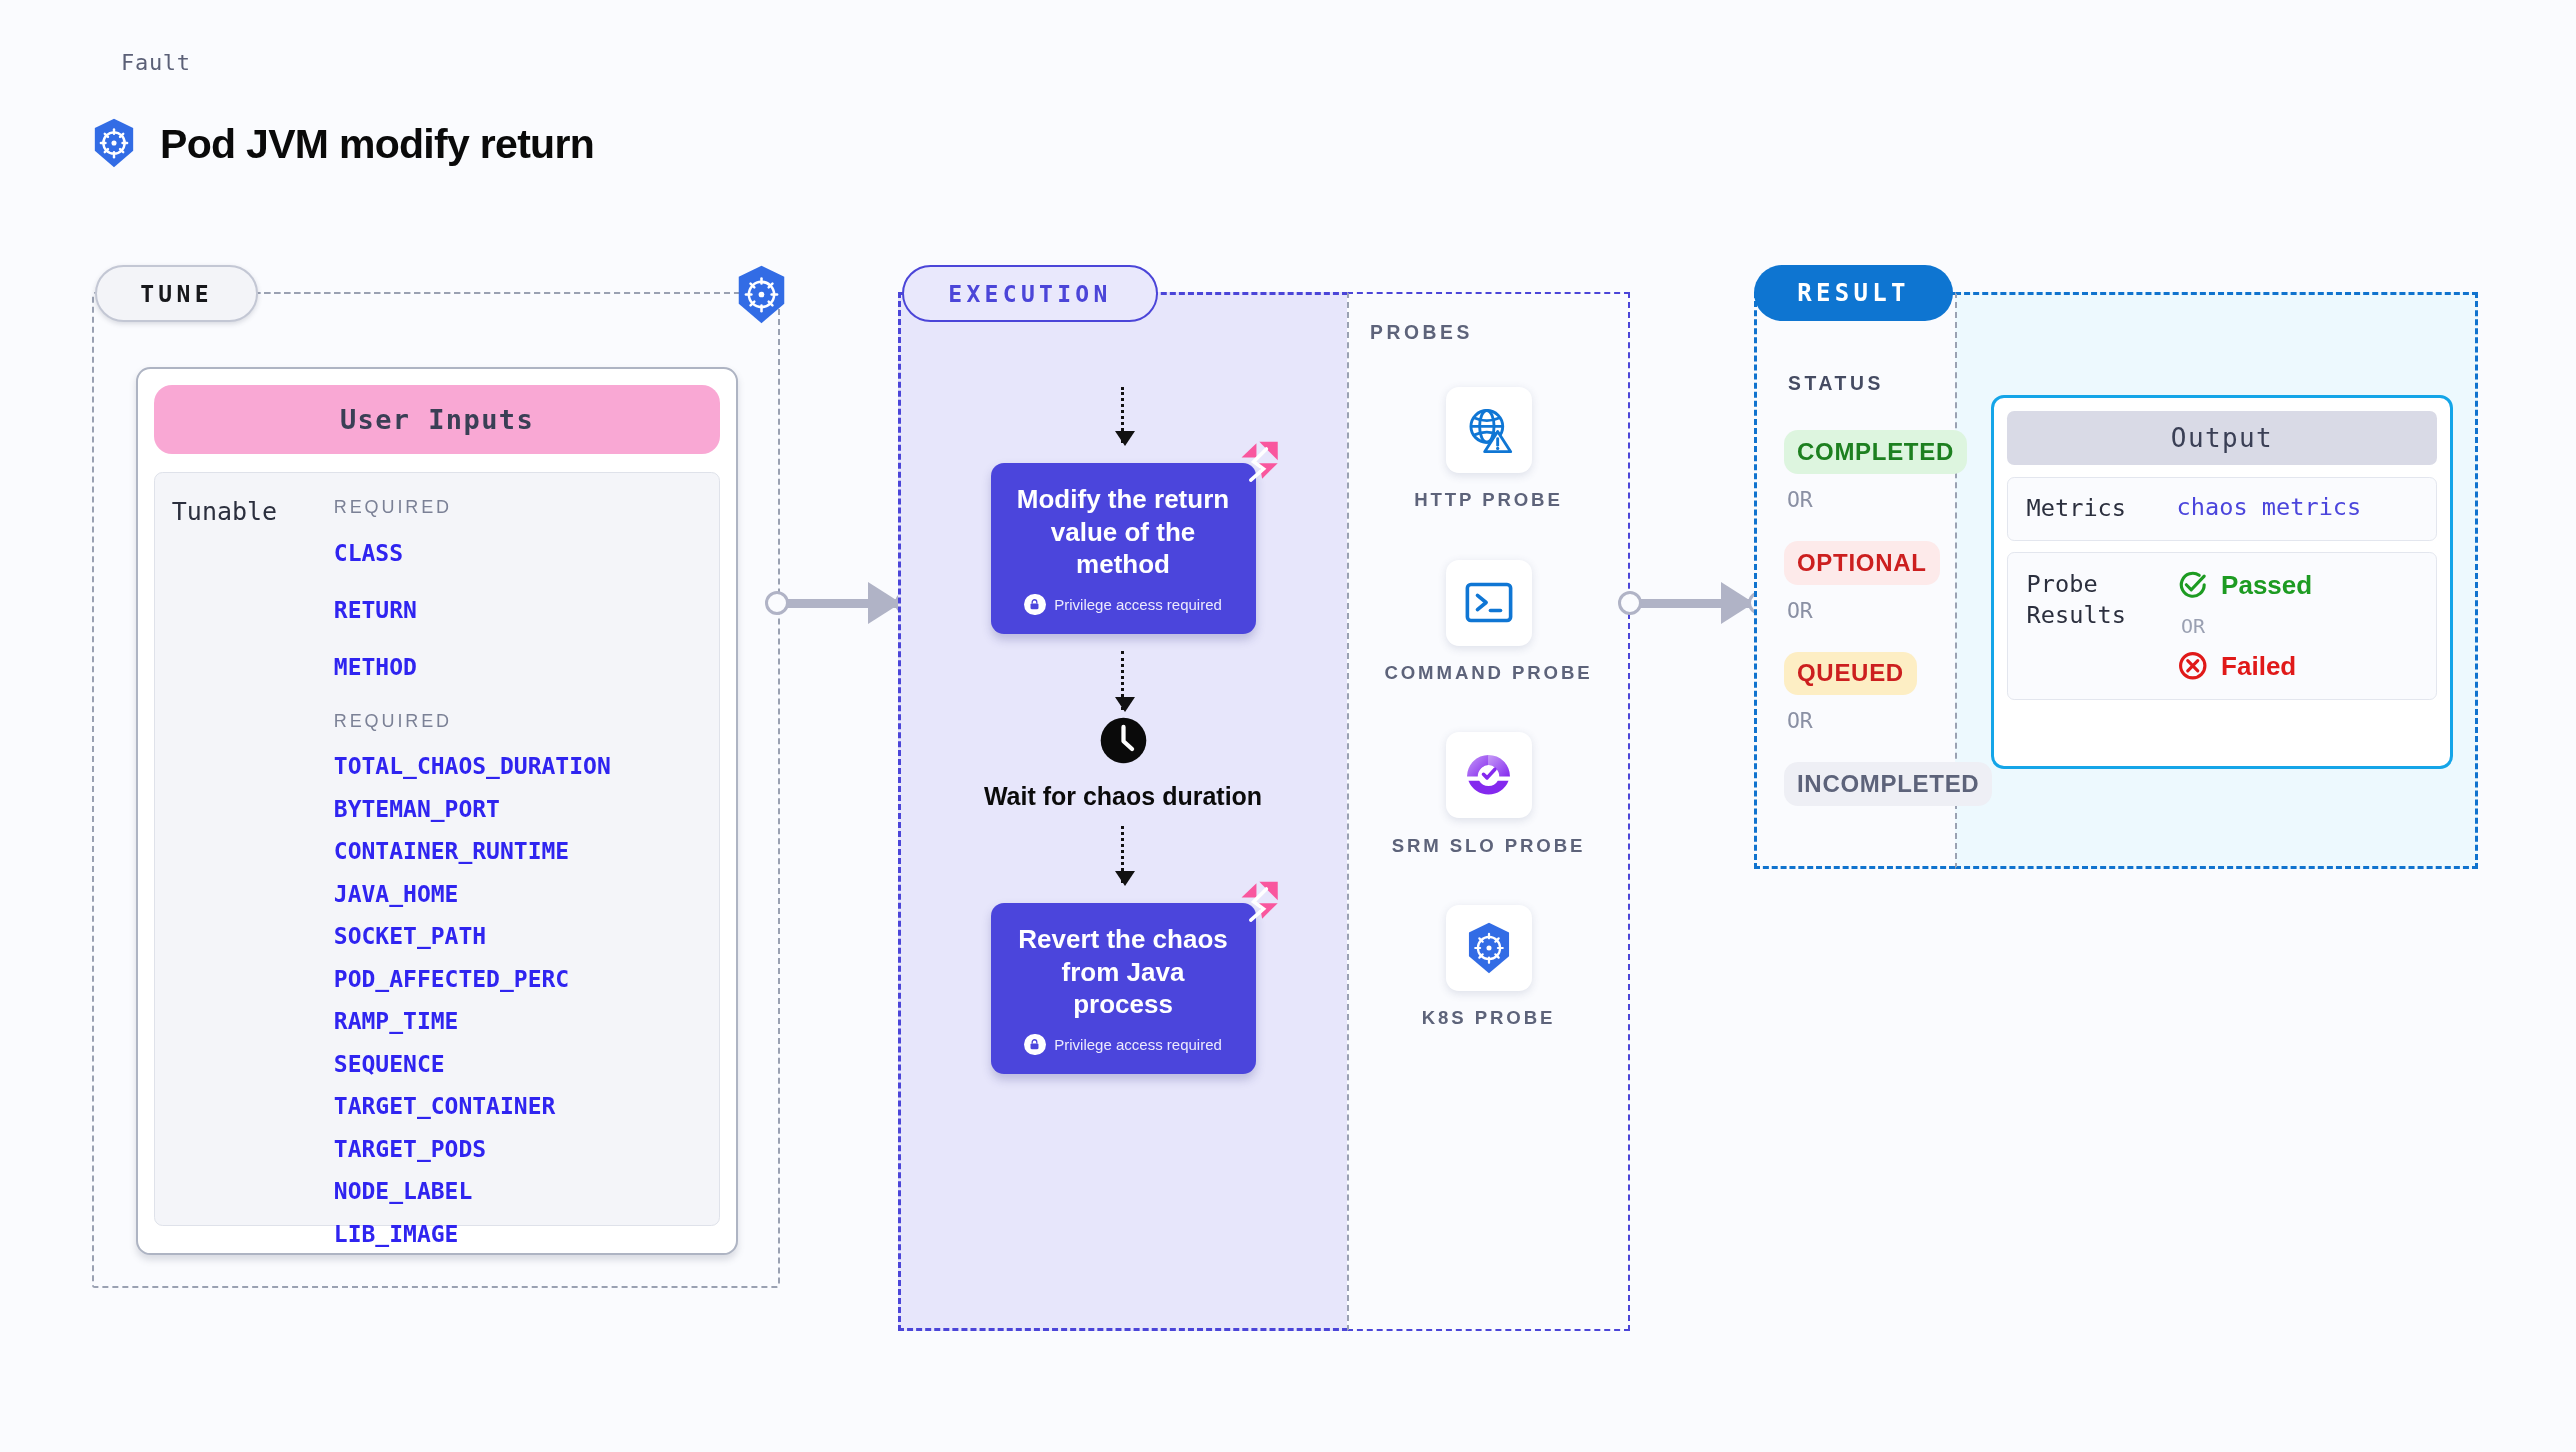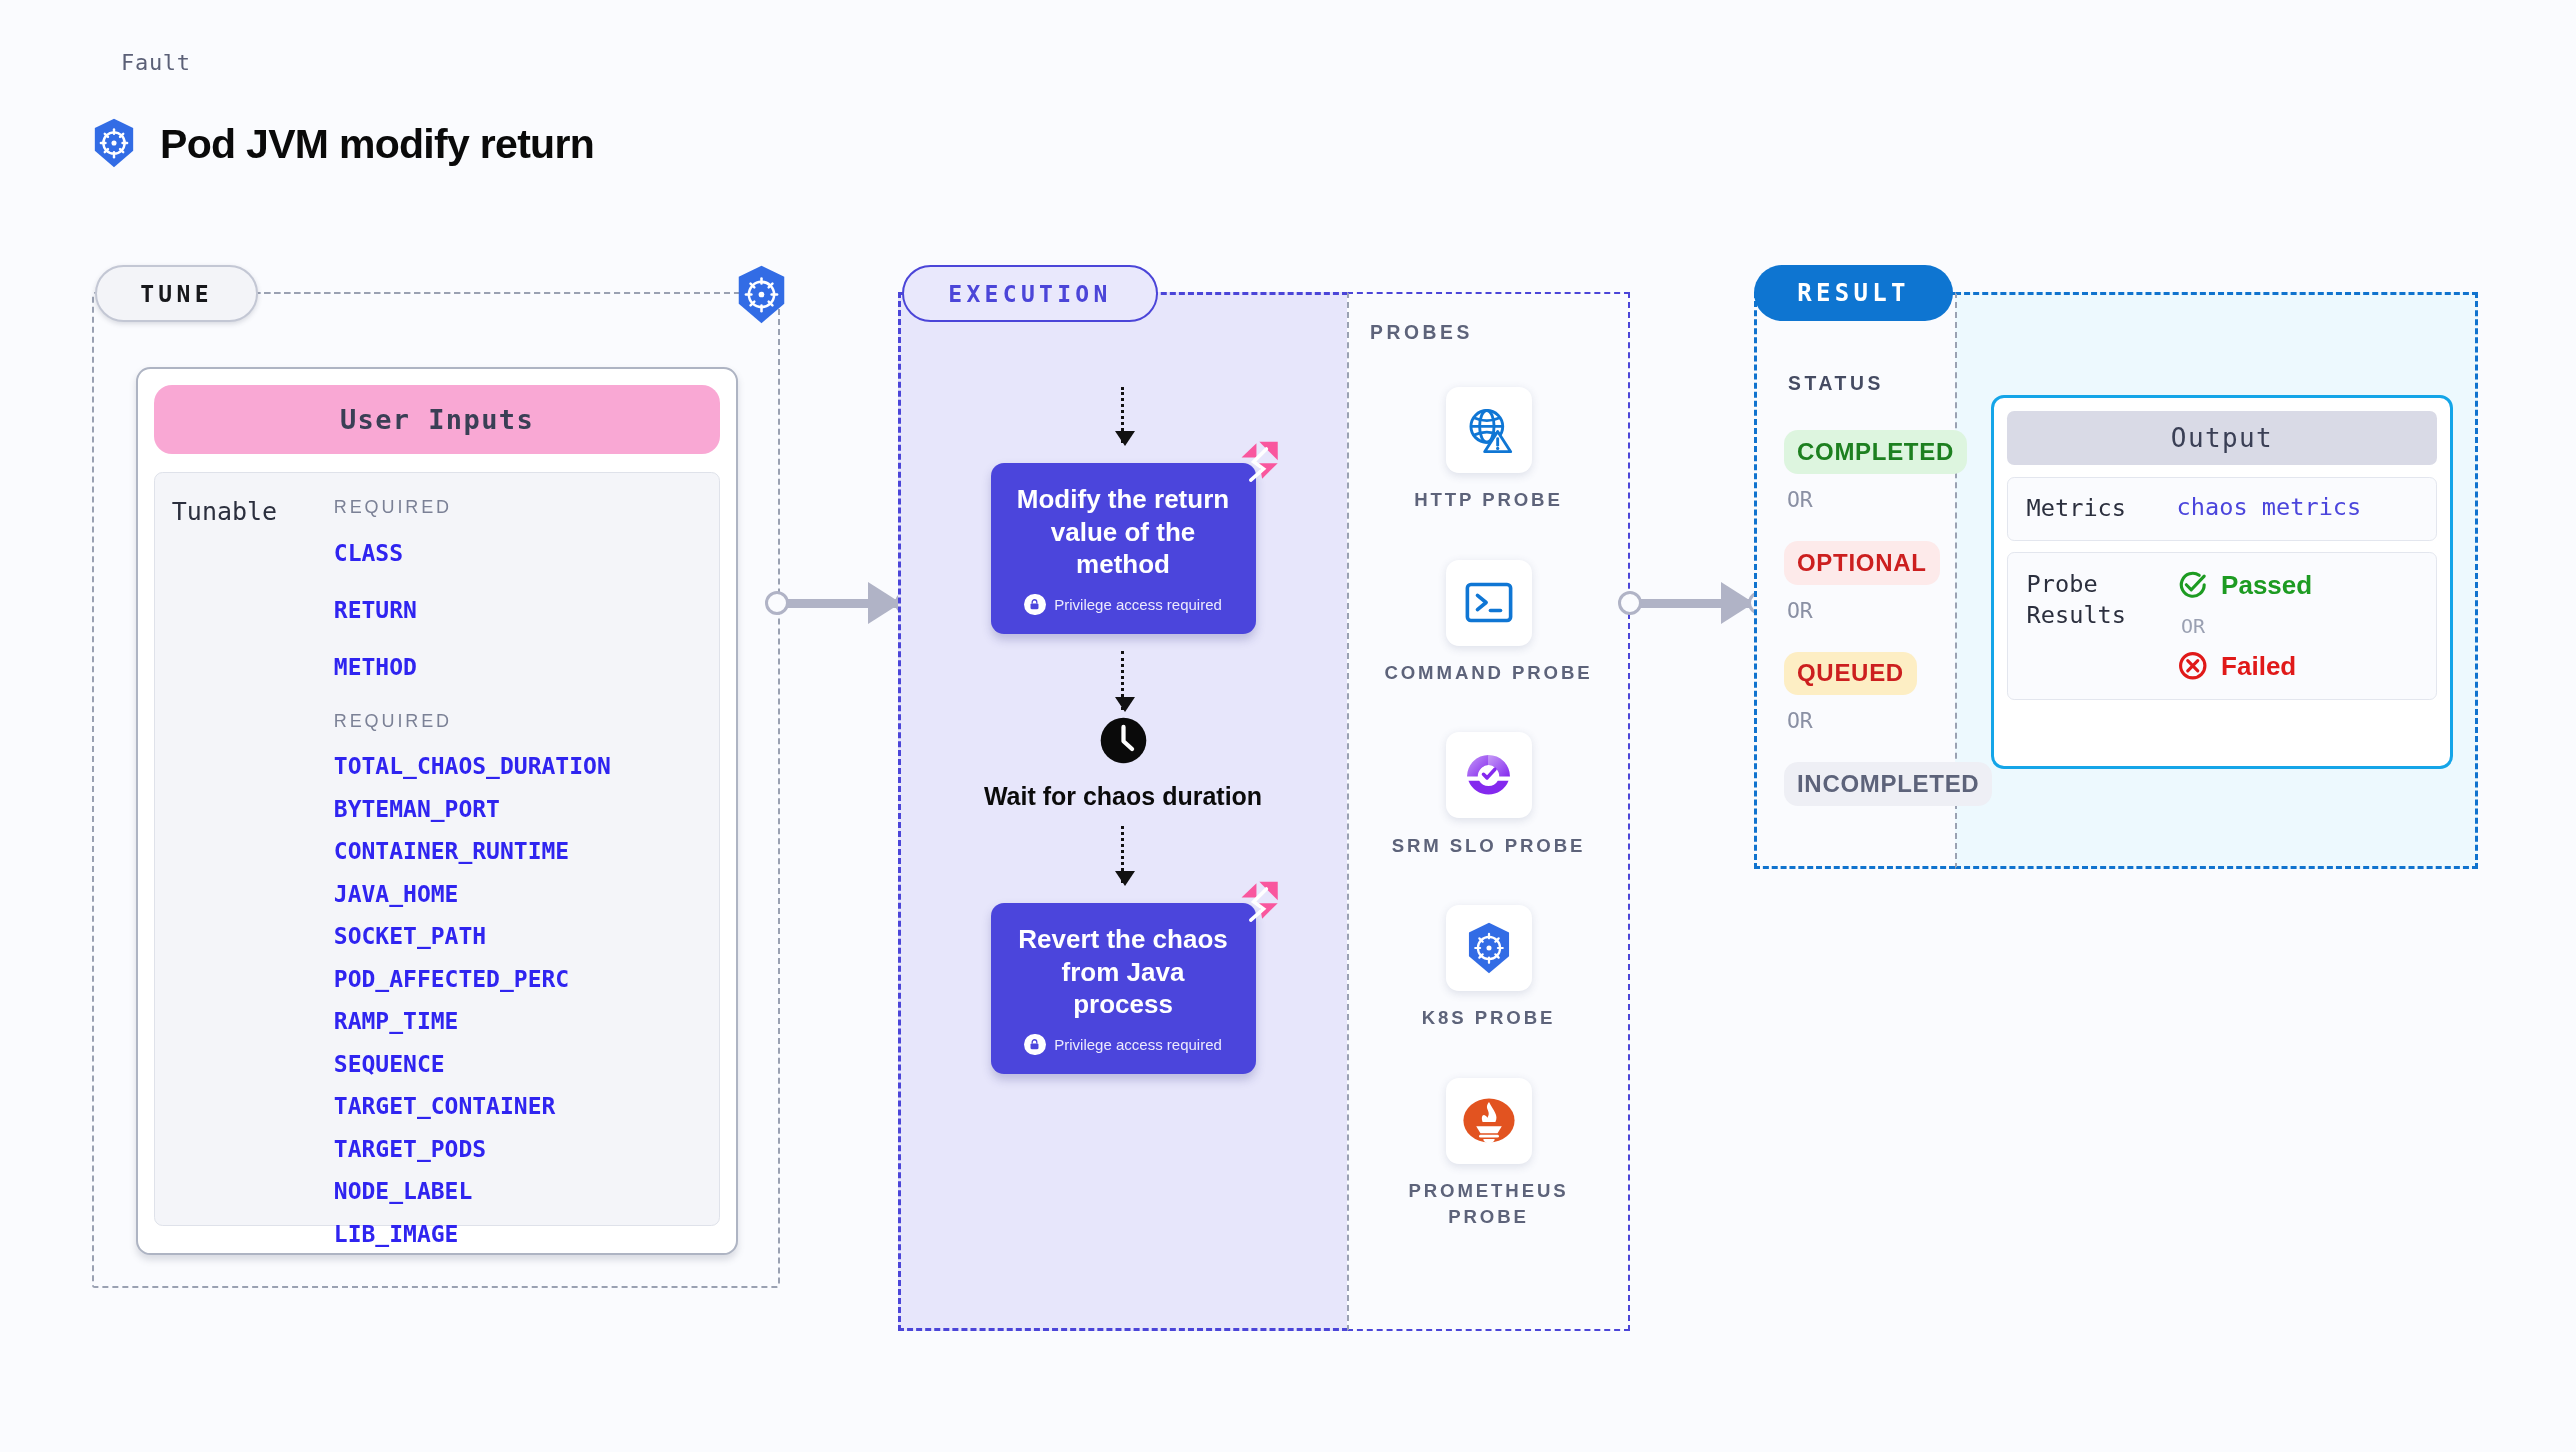--- a/index.html
+++ b/index.html
@@ -470,32 +470,20 @@
             <line x1="18" y1="22" x2="22.5" y2="26.5"></line>
               <line x1="39.5" y1="43.5" x2="44" y2="48"></line>
             <line x1="44" y1="22" x2="39.5" y2="26.5"></line>
               <line x1="22.5" y1="43.5" x2="18" y2="48"></line>
           </g>
         </svg>
       </div>
       <div class="probe-caption">K8S PROBE</div>
     </div>
 
-    <div class="probe-item">
-      <div class="probe-tile">
-        <svg width="54" height="49" viewBox="0 0 76 68">
-          <ellipse cx="38" cy="34" rx="36" ry="31" fill="#e25320"></ellipse>
-          <path d="M38 8 C30 18 42 20 36 30 C30 22 26 28 29 36 L47 36 C52 27 44 20 38 8 Z" fill="#fff"></path>
-          <path d="M20 42 L56 42 L50 52 L26 52 Z" fill="#fff"></path>
-          <rect x="24" y="54" width="28" height="4" rx="2" fill="#fff"></rect>
-          <path d="M30 60 a8 6 0 0 0 16 0 Z" fill="#fff"></path>
-        </svg>
-      </div>
-      <div class="probe-caption">PROMETHEUS PROBE</div>
-    </div>
   </div>
 
   <div class="conn-arrow" style="left:1612px; top:582px; width:172px;">
     <div class="conn-line" style="width:122px;"></div>
     <div class="conn-dot" style="left:6.4px;"></div>
     <div class="conn-head" style="left:109px;"></div>
     <div class="conn-dot" style="left:136px;"></div>
   </div>
 
   <div id="result-connector"></div>

